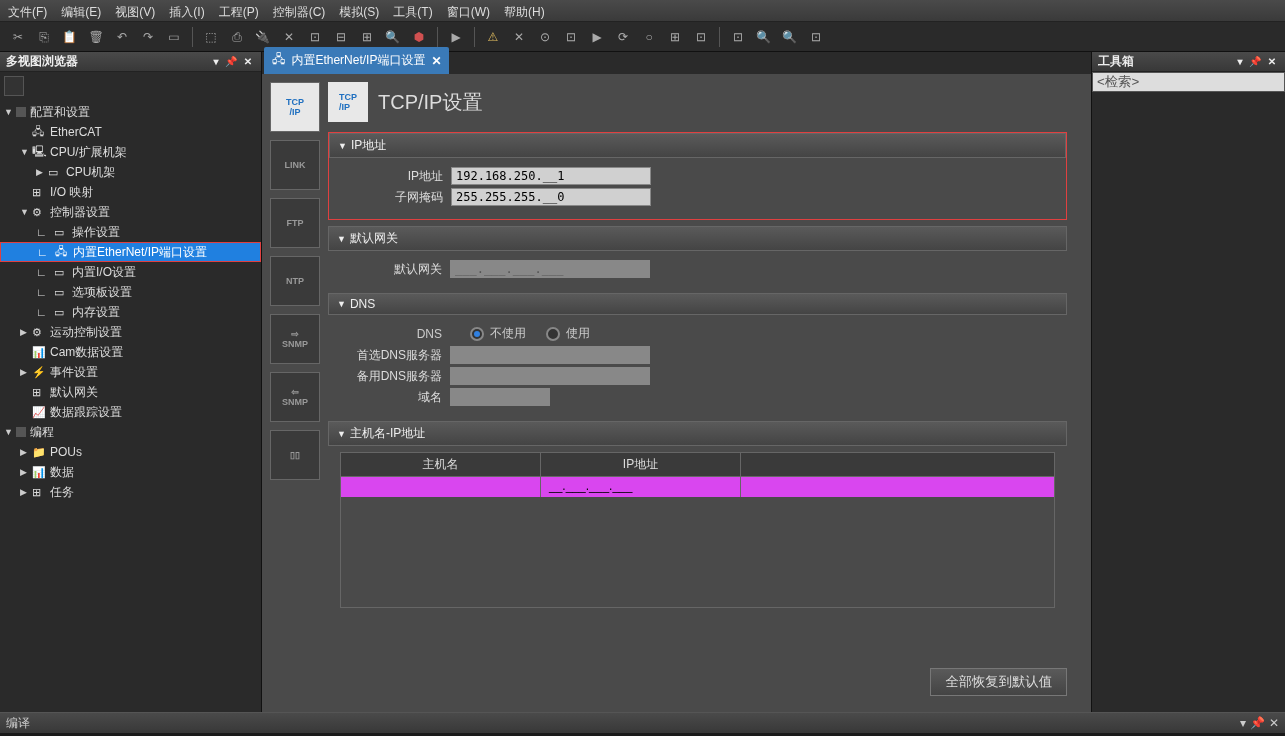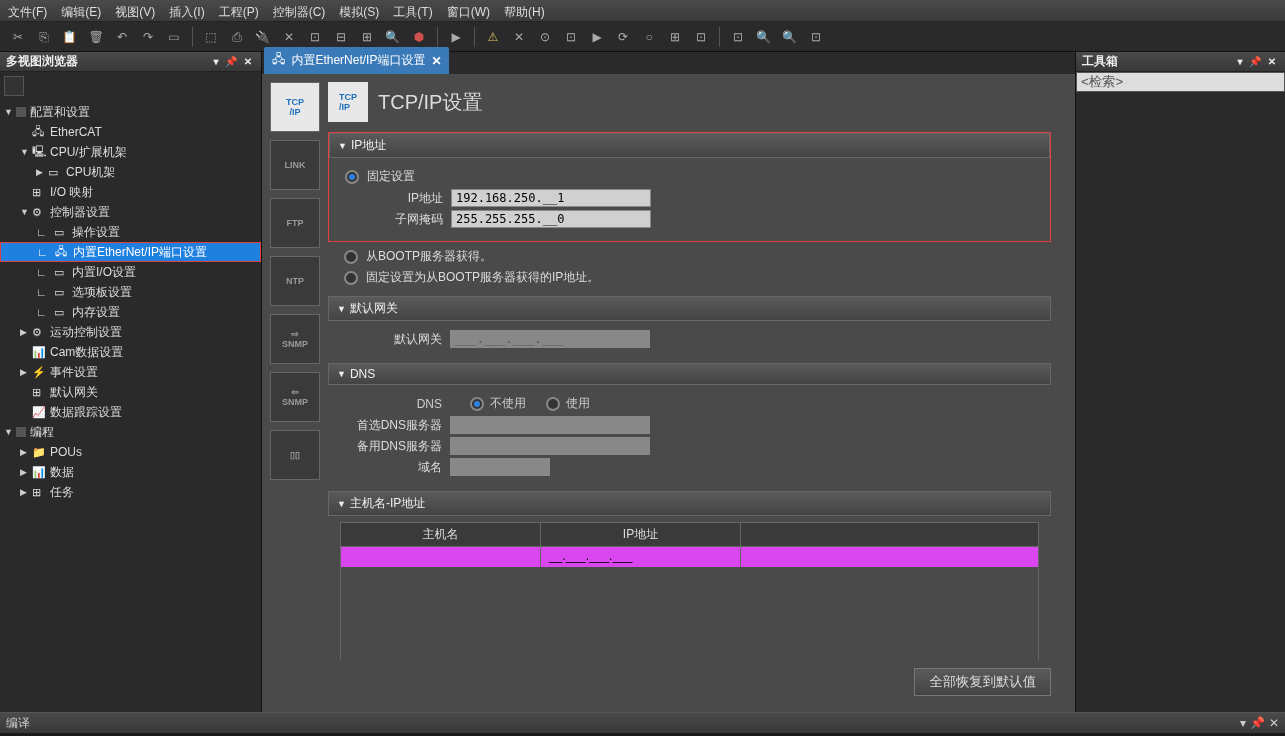--- a/index.html
+++ b/index.html
@@ -80,21 +80,21 @@
 .host-col1 { width: 200px; border-right: 1px solid #666; }
 .host-col2 { width: 200px; border-right: 1px solid #666; }
 .host-row { display: flex; background: #d946ef; height: 20px; }
 .host-row div { padding: 2px 8px; color: #000; }
 .host-body { height: 130px; }
 
 .footer-btn-row { display: flex; justify-content: flex-end; padding: 8px 16px 8px 0; }
 .footer-btn { background: linear-gradient(#5a5a5a, #444); border: 1px solid #777; color: #ddd; padding: 4px 14px; cursor: pointer; }
 
 
-.right-panel { width: 210px; background: #2a2a2a; border-left: 1px solid #111; }
+.right-panel { width: 194px; background: #2a2a2a; border-left: 1px solid #111; }
 .search-row { display: flex; padding: 0; gap: 2px; }
 .search-row input { flex: 1; background: #ddd; border: 1px solid #555; padding: 2px 4px; color: #555; height: 20px; }
 
 
 .bottom-panel { background: #2a2a2a; border-top: 1px solid #555; }
 .bottom-header { background: linear-gradient(#4a4a4a, #383838); height: 20px; display: flex; align-items: center; padding: 0 6px; justify-content: space-between; }
 </style>
 </head>
 <body>
 
@@ -317,45 +317,31 @@
         </div>
 
         <div class="settings-scroll">
 
           <div class="section redbox">
             <div class="section-header">
               <span class="tri">▼</span>
               <span>IP地址</span>
             </div>
             <div class="section-body">
-              <div class="radio-row">
-                <div class="radio checked"></div>
-                <span class="radio-label">固定设置</span>
-              </div>
               <div class="form-row">
                 <span class="label">IP地址</span>
                 <input type="text" value="192.168.250.__1" style="">
               </div>
               <div class="form-row">
                 <span class="label">子网掩码</span>
                 <input type="text" value="255.255.255.__0" style="">
               </div>
             </div>
           </div>
 
-          <div class="section-body" style="padding-top:0">
-            <div class="radio-row">
-              <div class="radio"></div>
-              <span class="radio-label">从BOOTP服务器获得。</span>
-            </div>
-            <div class="radio-row">
-              <div class="radio"></div>
-              <span class="radio-label">固定设置为从BOOTP服务器获得的IP地址。</span>
-            </div>
-          </div>
 
           <div class="section">
             <div class="section-header">
               <span class="tri">▼</span>
               <span>默认网关</span>
             </div>
             <div class="section-body">
               <div class="form-row">
                 <span class="label">默认网关</span>
                 <input type="text" class="disabled" value="___.___.___.___" style="">

